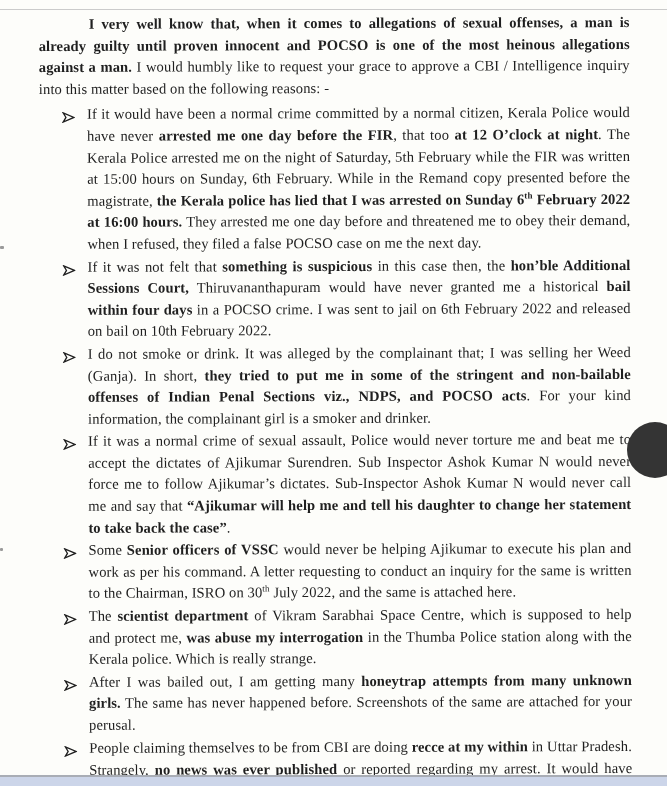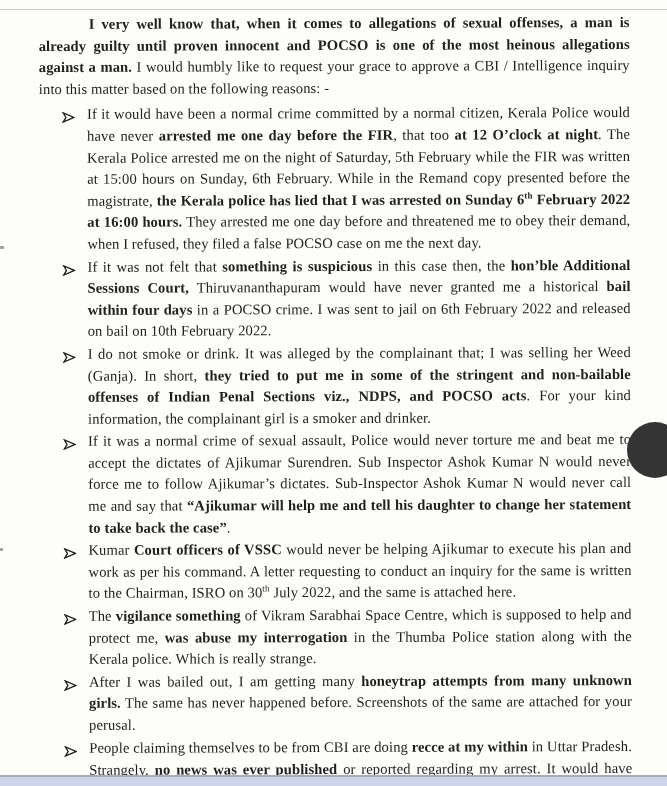--- a/index.html
+++ b/index.html
@@ -101,30 +101,30 @@
     </span>
     <span class="bullet-text"><span>If it was a normal crime of sexual assault, Police would never torture me and beat me to accept the dictates of Ajikumar Surendren. Sub Inspector Ashok Kumar N would never force me to follow Ajikumar’s dictates. Sub-Inspector Ashok Kumar N would never call me and say that </span><span class="b">“Ajikumar will help me and tell his daughter to change her statement to take back the case”</span><span>.</span></span>
   </div>
 
   <div class="bullet">
     <span class="marker">
       <svg width="13" height="11" viewBox="0 0 13 11">
         <path d="M1.2 0.9 L12 5.5 L1.2 10.1 L4.0 5.5 Z" fill="#fdfdfa" stroke="#1f1f1f" stroke-width="1.3" stroke-linejoin="miter"></path>
       </svg>
     </span>
-    <span class="bullet-text"><span>Kumar </span><span class="b">Court officers of VSSC</span><span> would never be helping Ajikumar to execute his plan and work as per his command. A letter requesting to conduct an inquiry for the same is written to the Chairman, ISRO on 30</span><sup>th</sup><span> July 2022, and the same is attached here.</span></span>
+    <span class="bullet-text"><span>Some </span><span class="b">Senior officers of VSSC</span><span> would never be helping Ajikumar to execute his plan and work as per his command. A letter requesting to conduct an inquiry for the same is written to the Chairman, ISRO on 30</span><sup>th</sup><span> July 2022, and the same is attached here.</span></span>
   </div>
 
   <div class="bullet">
     <span class="marker">
       <svg width="13" height="11" viewBox="0 0 13 11">
         <path d="M1.2 0.9 L12 5.5 L1.2 10.1 L4.0 5.5 Z" fill="#fdfdfa" stroke="#1f1f1f" stroke-width="1.3" stroke-linejoin="miter"></path>
       </svg>
     </span>
-    <span class="bullet-text"><span>The </span><span class="b">vigilance something</span><span> of Vikram Sarabhai Space Centre, which is supposed to help and protect me, </span><span class="b">was abuse my interrogation</span><span> in the Thumba Police station along with the Kerala police. Which is really strange.</span></span>
+    <span class="bullet-text"><span>The </span><span class="b">scientist department</span><span> of Vikram Sarabhai Space Centre, which is supposed to help and protect me, </span><span class="b">was abuse my interrogation</span><span> in the Thumba Police station along with the Kerala police. Which is really strange.</span></span>
   </div>
 
   <div class="bullet">
     <span class="marker">
       <svg width="13" height="11" viewBox="0 0 13 11">
         <path d="M1.2 0.9 L12 5.5 L1.2 10.1 L4.0 5.5 Z" fill="#fdfdfa" stroke="#1f1f1f" stroke-width="1.3" stroke-linejoin="miter"></path>
       </svg>
     </span>
     <span class="bullet-text"><span>After I was bailed out, I am getting many </span><span class="b">honeytrap attempts from many unknown girls.</span><span> The same has never happened before. Screenshots of the same are attached for your perusal.</span></span>
   </div>

